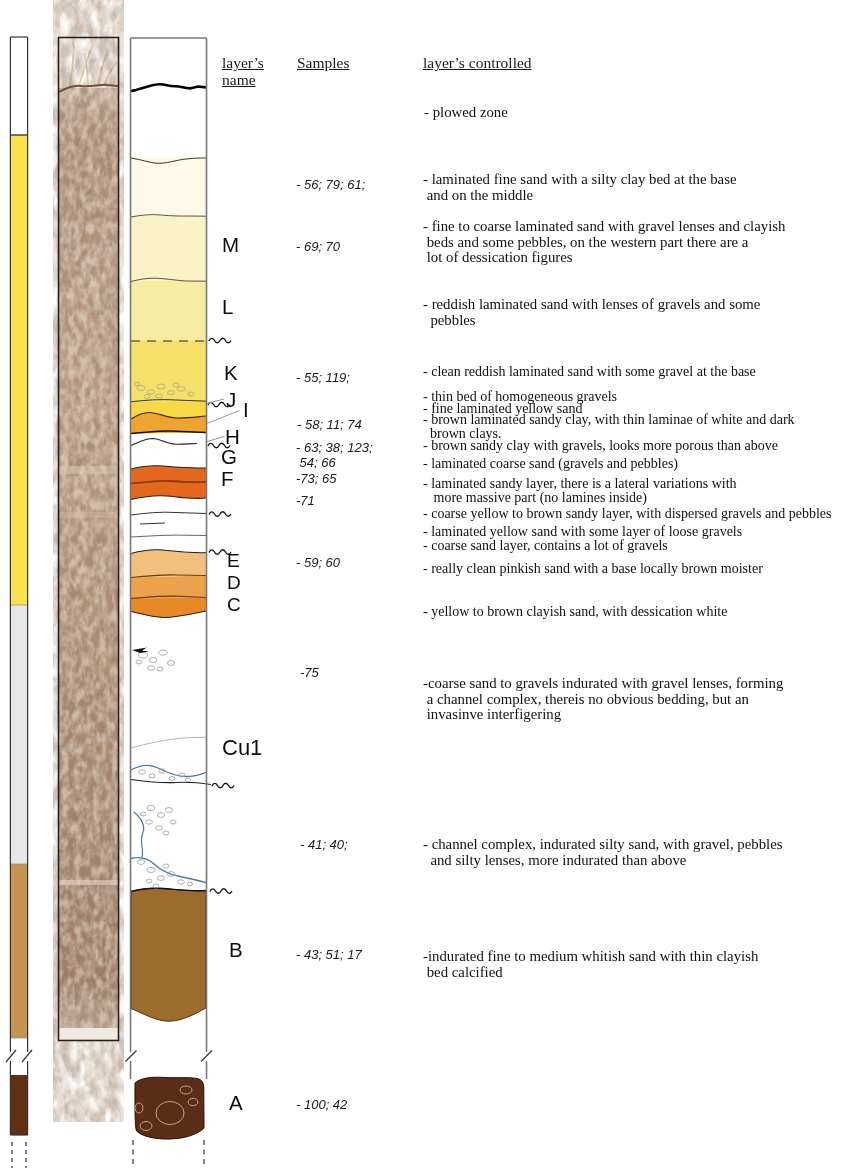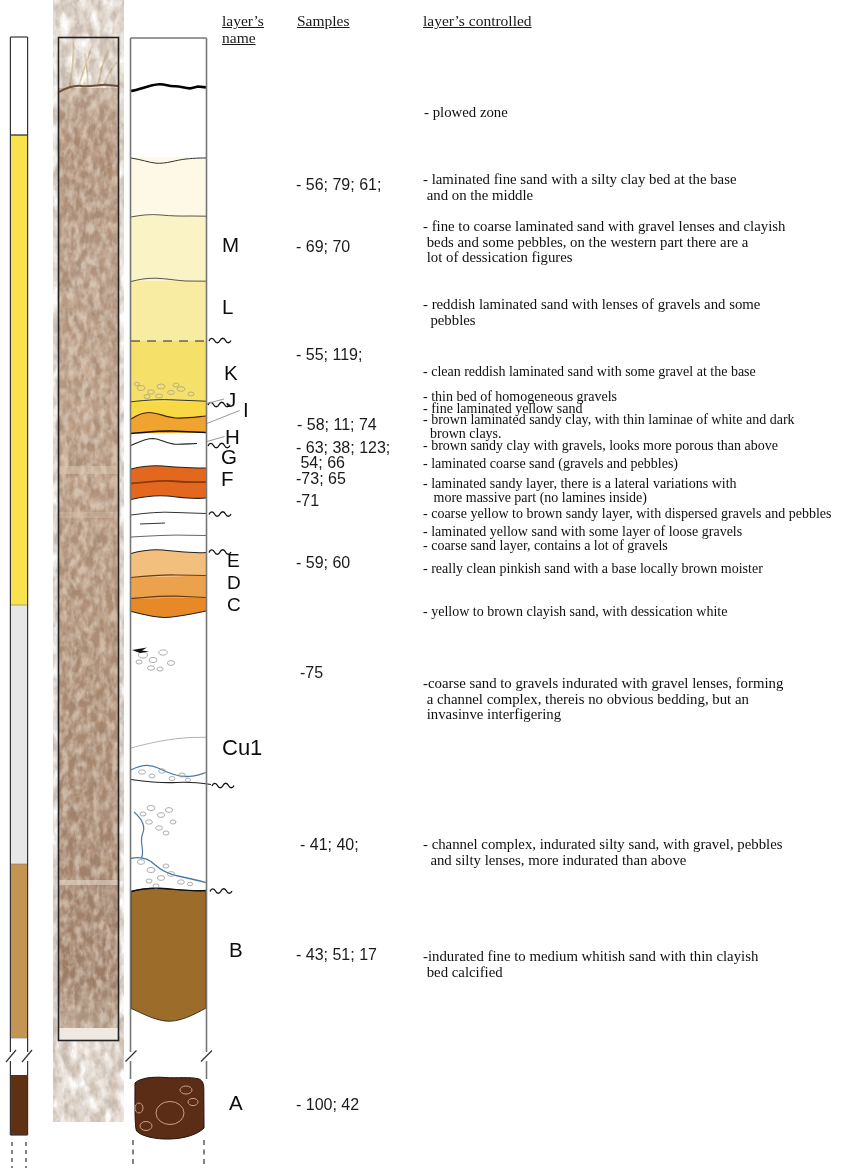--- a/index.html
+++ b/index.html
@@ -1,26 +1,26 @@
 <!DOCTYPE html>
 <html><head>
 <meta charset="utf-8">
 <style>
   html,body{margin:0;padding:0;background:#fff;}
   #figure{position:relative;width:856px;height:1171px;background:#fff;overflow:hidden;
           font-family:"Liberation Serif",serif;color:#111;}
   #gfx{position:absolute;left:0;top:0;}
   .hdr{position:absolute;font-size:15.5px;line-height:17px;text-decoration:underline;
-       white-space:pre-line;color:#1a1a1a;}
+       white-space:pre-line;color:#1a1a1a;margin-top:42px;}
   .lname{position:absolute;font-family:"Liberation Sans",sans-serif;font-size:20.5px;
          color:#0d0d0d;white-space:pre;}
   .lname.big{font-size:22px;}
   .lname.small{font-size:19px;}
-  .smp{position:absolute;font-family:"Liberation Sans",sans-serif;font-size:16px;
-       line-height:15px;color:#1a1a1a;white-space:pre;}
+  .smp{position:absolute;font-family:"Liberation Sans",sans-serif;font-size:13px;
+       line-height:15px;color:#1a1a1a;white-space:pre;font-style:italic;}
   .desc{position:absolute;font-size:14.8px;line-height:15.6px;white-space:pre;color:#0f0f0f;}
   .desc.tight{font-size:14px;line-height:13.6px;}
 </style>
 </head>
 <body>
 
 <div id="figure">
 
 <svg id="gfx" width="856" height="1171" viewBox="0 0 856 1171">
   <defs>
@@ -231,21 +231,21 @@
   <div class="lname" style="left:221px;top:467px">F</div>
   <div class="lname small" style="left:227px;top:550px">E</div>
   <div class="lname small" style="left:227px;top:572px">D</div>
   <div class="lname small" style="left:227px;top:594px">C</div>
   <div class="lname big" style="left:222px;top:735px">Cu1</div>
   <div class="lname" style="left:229px;top:938px">B</div>
   <div class="lname" style="left:229px;top:1091px">A</div>
 
   <div class="smp" style="left:296px;top:177px">- 56; 79; 61;</div>
   <div class="smp" style="left:296px;top:239px">- 69; 70</div>
-  <div class="smp" style="left:296px;top:347px">- 55; 119;</div>
+  <div class="smp" style="left:296px;top:370px">- 55; 119;</div>
   <div class="smp" style="left:297px;top:417px">- 58; 11; 74</div>
   <div class="smp" style="left:296px;top:440px">- 63; 38; 123;
  54; 66</div>
   <div class="smp" style="left:296px;top:471px">-73; 65</div>
   <div class="smp" style="left:296px;top:493px">-71</div>
   <div class="smp" style="left:296px;top:555px">- 59; 60</div>
   <div class="smp" style="left:300px;top:665px">-75</div>
   <div class="smp" style="left:300px;top:837px">- 41; 40;</div>
   <div class="smp" style="left:296px;top:947px">- 43; 51; 17</div>
   <div class="smp" style="left:296px;top:1097px">- 100; 42</div>

